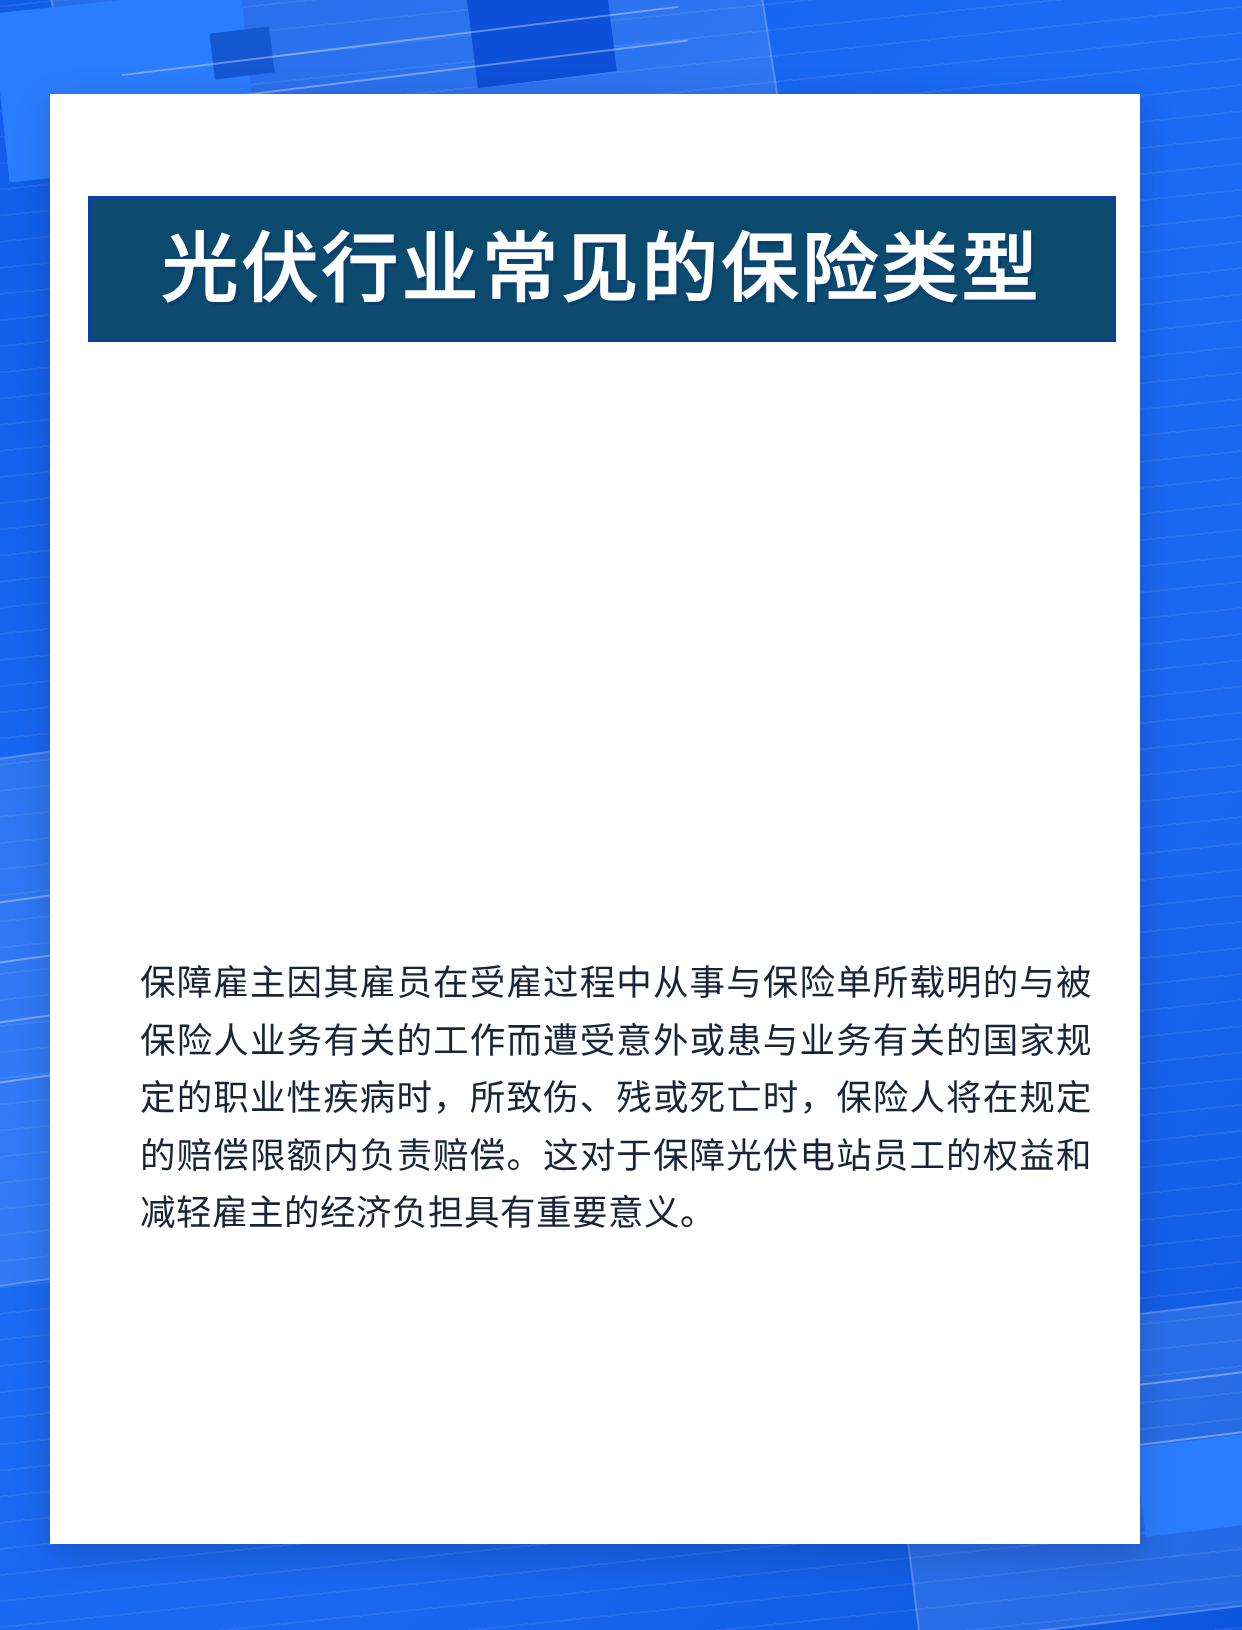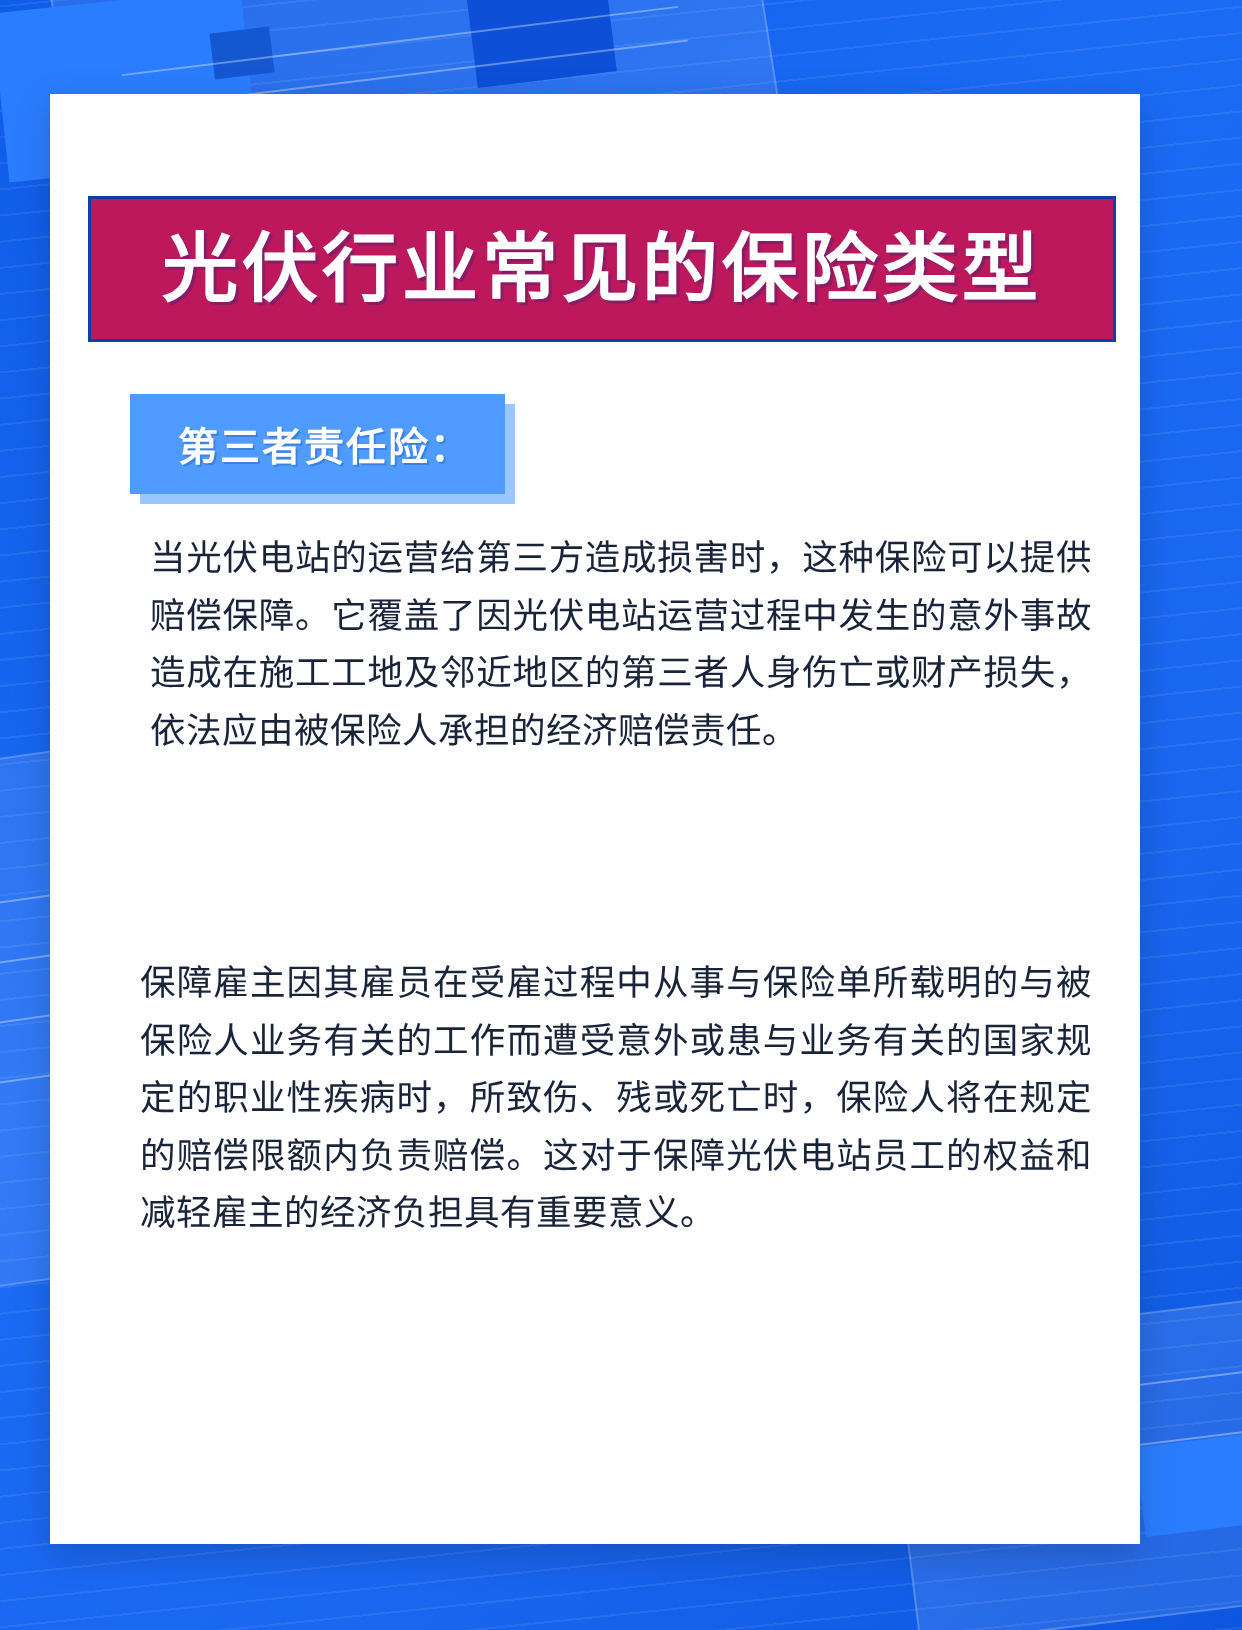--- a/index.html
+++ b/index.html
@@ -93,21 +93,21 @@
     background: linear-gradient(180deg, #8e98a5 0%, #c9cfd6 55%, #eef1f4 100%);
   }
 
   
   .title-band {
     position: absolute;
     left: 38px;
     top: 102px;
     width: 1022px;
     height: 140px;
-    background: #be185d;
+    background: #0c4a6e;
     border: 3px solid #0b3fa8;
     display: flex;
     align-items: center;
     justify-content: center;
   }
   .title-text {
     font-size: 76px;
     font-weight: 700;
     color: #ffffff;
     letter-spacing: 4px;
@@ -201,27 +201,18 @@
     <span class="punch"></span>
     <span class="punch"></span>
     <span class="punch"></span>
     <span class="punch"></span>
   </div>
 
   <div class="title-band">
     <div class="title-text">光伏行业常见的保险类型</div>
   </div>
 
-  <div class="section section-1">
-    <div class="tag-wrap">
-      <div class="tag-shadow"></div>
-      <div class="tag">
-        <span class="tag-text">第三者责任险：</span>
-      </div>
-    </div>
-    <p class="body-text">当光伏电站的运营给第三方造成损害时，这种保险可以提供赔偿保障。它覆盖了因光伏电站运营过程中发生的意外事故造成在施工工地及邻近地区的第三者人身伤亡或财产损失，依法应由被保险人承担的经济赔偿责任。</p>
-  </div>
 
   <div class="section section-2">
     <p class="body-text">保障雇主因其雇员在受雇过程中从事与保险单所载明的与被保险人业务有关的工作而遭受意外或患与业务有关的国家规定的职业性疾病时，所致伤、残或死亡时，保险人将在规定的赔偿限额内负责赔偿。这对于保障光伏电站员工的权益和减轻雇主的经济负担具有重要意义。</p>
   </div>
 
 </div>
 
 </body></html>

